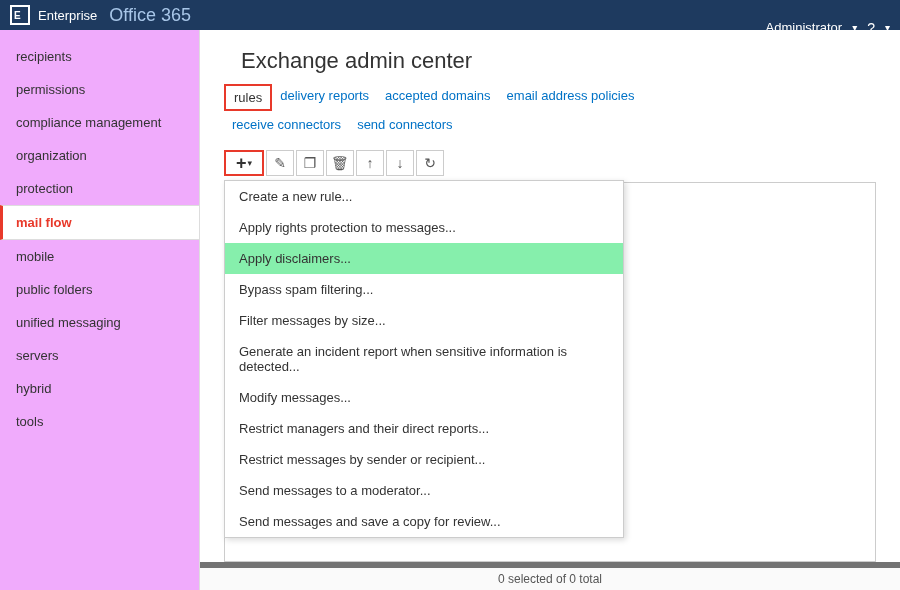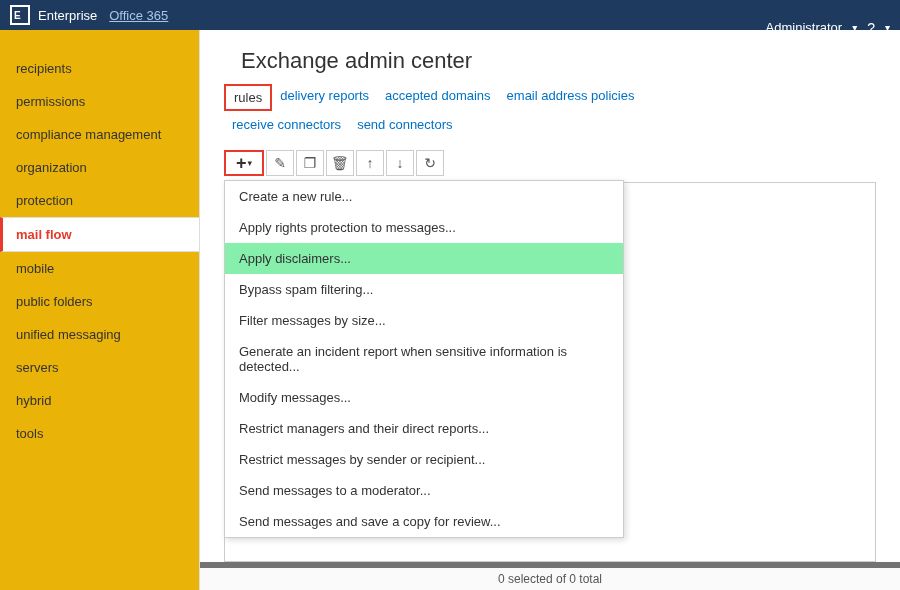--- a/index.html
+++ b/index.html
@@ -18,21 +18,21 @@
       width: 20px; height: 20px;
       background: #fff;
       display: flex; align-items: center; justify-content: center;
       margin-right: 8px;
       font-size: 11px; color: #1e3a5f; font-weight: bold;
     }
     #topbar .app-name {
       font-size: 13px; color: #fff; margin-right: 12px;
     }
     #topbar .office-link {
-      font-size: 13px; color: #a8c6e8; cursor: pointer; text-decoration: underline;
+      font-size: 18px; color: #a8c6e8; cursor: pointer;
     }
     #topbar .spacer { flex: 1; }
     #topbar .admin-section {
       display: flex; align-items: center; gap: 10px; margin-top: 25px;
     }
     #topbar .admin-name {
       font-size: 13px; color: #fff; cursor: pointer;
     }
     #topbar .help-btn {
       color: #fff; font-size: 14px; cursor: pointer;
@@ -40,23 +40,23 @@
 
     
     #layout {
       display: flex;
       height: calc(590px - 30px);
     }
 
     
     #sidebar {
       width: 200px;
-      background: #eab308;
+      background: #f0abfc;
       border-right: 1px solid #ddd;
-      padding-top: 22px;
+      padding-top: 10px;
       flex-shrink: 0;
     }
     .sidebar-item {
       padding: 9px 16px;
       cursor: pointer;
       color: #333;
       font-size: 13px;
     }
     .sidebar-item.active {
       background: #fff;

